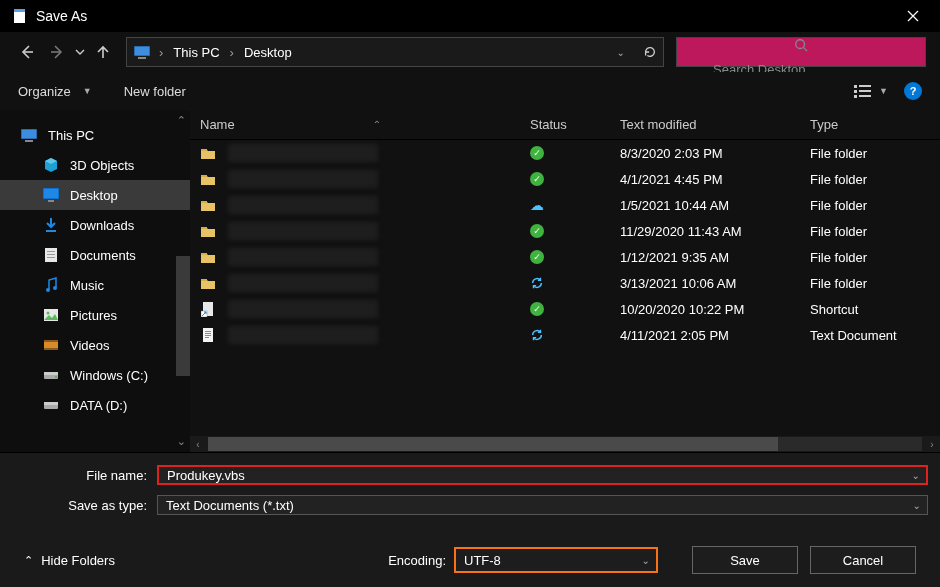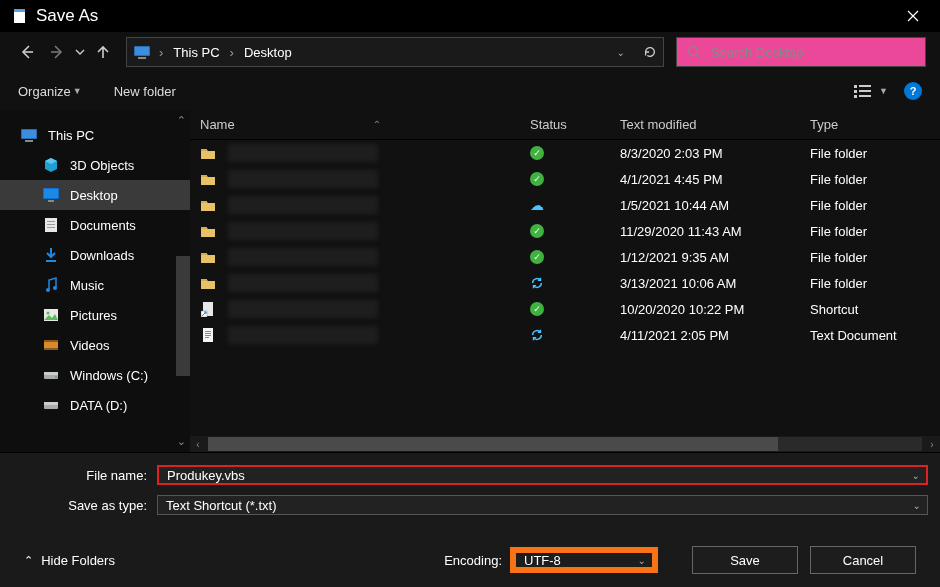--- a/index.html
+++ b/index.html
@@ -13,21 +13,21 @@
   .window { width: 940px; height: 587px; display: flex; flex-direction: column; }
 
   
   .titlebar {
     height: 32px; display: flex; align-items: center; padding: 0 4px;
   }
   .titlebar .title-icon {
     width: 16px; height: 16px; margin: 0 8px;
     display: flex; align-items: center; justify-content: center;
   }
-  .titlebar .title { flex: 0 0 auto; font-size: 17px; }
+  .titlebar .title { flex: 0 0 auto; font-size: 14px; }
   .titlebar .spacer { flex: 1; }
   .close-btn {
     width: 46px; height: 32px; display: flex; align-items: center; justify-content: center;
     cursor: pointer;
   }
 
   
   .navbar {
     height: 40px; display: flex; align-items: center; gap: 4px; padding: 8px 14px;
     background: #111;
@@ -45,37 +45,38 @@
     position: relative;
   }
   .address-bar .pc-icon {
     width: 18px; height: 14px; margin-right: 4px;
     display:flex;align-items:center;justify-content:center;
   }
   .crumb { padding: 0 6px; cursor: pointer; }
   .crumb-sep { color: #999; padding: 0 2px; user-select: none; }
   .addr-right { position: absolute; right: 6px; display: flex; align-items: center; gap: 18px; }
   .search-box {
-    width: 250px; height: 30px; background: #ec4899; border: 1px solid #444;
+    width: 250px; height: 30px; background: #be185d; border: 1px solid #444;
     display: flex; align-items: center; padding: 0 10px; gap: 10px;
     color: #888;
+    flex-direction: column;
   }
   .search-box input {
     flex: 1; background: transparent; border: none; color: #fff; outline: none;
     font-size: 13px;
   }
   .search-box input::placeholder { color: #888; }
 
   
   .toolbar {
     height: 38px; display: flex; align-items: center; padding: 0 18px;
     background: #111;
   }
   .tool-left { display: flex; align-items: center; gap: 32px; }
-  .tool-item { cursor: pointer; display: flex; align-items: center; gap: 2px; color: #ddd; }
+  .tool-item { cursor: pointer; display: flex; align-items: center; gap: 12px; color: #ddd; }
   .tool-right { margin-left: auto; display: flex; align-items: center; gap: 16px; }
   .view-btn { display:flex; align-items:center; gap:6px; color:#ccc; cursor:pointer; }
   .help-btn {
     width: 18px; height: 18px; border-radius: 50%; background: #0078d7;
     color: #fff; font-size: 11px; font-weight: bold;
     display:flex;align-items:center;justify-content:center; cursor:pointer;
   }
 
   
   .main { flex: 1; display: flex; background: #111; overflow: hidden; }
@@ -158,21 +159,21 @@
 
   
   .footer {
     height: 54px; display: flex; align-items: center; padding: 0 24px;
     background: #1a1a1a;
   }
   .hide-folders { display: flex; align-items: center; gap: 8px; cursor: pointer; color:#fff;}
   .footer-spacer { flex: 1; }
   .enc-label { color: #fff; margin-right: 8px; }
   .enc-select {
-    width: 148px; height: 26px; background: #1d1d1d; border:6px solid #f97316;
+    width: 204px; height: 26px; background: #1d1d1d; border:2px solid #f97316;
     display:flex;align-items:center; padding:0 8px; position:relative; color:#fff;
     margin-right: 22px;
   }
   .enc-select .dd { position:absolute; right:6px; color:#aaa; font-size:10px;}
   .btn {
     width: 106px; height: 28px; border: 1px solid #666; background: #1d1d1d;
     color: #fff; display:flex;align-items:center;justify-content:center;
     cursor: pointer; margin-left: 12px;
   }
 
@@ -314,36 +315,36 @@
               <rect x="0" y="0" width="16" height="11" rx="1" fill="#0d6fd1"></rect>
               <rect x="1" y="1" width="14" height="9" fill="#1e88e5"></rect>
               <rect x="5" y="12" width="6" height="2" fill="#888"></rect>
             </svg>
         </span>
         <span>Desktop</span>
       </div>
       <div class="sidebar-item" style="padding-left:42px">
         <span class="sb-icon">
           <svg width="14" height="16" viewBox="0 0 14 16">
+              <path d="M7 1 V9 M3 6 L7 10 L11 6" stroke="#1e88e5" stroke-width="2" fill="none"></path>
+              <rect x="2" y="13" width="10" height="2" fill="#1e88e5"></rect>
+            </svg>
+        </span>
+        <span>Downloads</span>
+      </div>
+      <div class="sidebar-item" style="padding-left:42px">
+        <span class="sb-icon">
+          <svg width="14" height="16" viewBox="0 0 14 16">
               <rect x="1" y="1" width="12" height="14" fill="#e8e8e8"></rect>
               <rect x="3" y="4" width="8" height="1" fill="#999"></rect>
               <rect x="3" y="7" width="8" height="1" fill="#999"></rect>
               <rect x="3" y="10" width="8" height="1" fill="#999"></rect>
             </svg>
         </span>
         <span>Documents</span>
-      </div>
-      <div class="sidebar-item" style="padding-left:42px">
-        <span class="sb-icon">
-          <svg width="14" height="16" viewBox="0 0 14 16">
-              <path d="M7 1 V9 M3 6 L7 10 L11 6" stroke="#1e88e5" stroke-width="2" fill="none"></path>
-              <rect x="2" y="13" width="10" height="2" fill="#1e88e5"></rect>
-            </svg>
-        </span>
-        <span>Downloads</span>
       </div>
       <div class="sidebar-item" style="padding-left:42px">
         <span class="sb-icon">
           <svg width="14" height="16" viewBox="0 0 14 16">
               <path d="M5 12 V3 L12 1 V10" stroke="#1e88e5" stroke-width="1.5" fill="none"></path>
               <circle cx="4" cy="13" r="2" fill="#1e88e5"></circle>
               <circle cx="11" cy="11" r="2" fill="#1e88e5"></circle>
             </svg>
         </span>
         <span>Music</span>
@@ -562,21 +563,21 @@
     <div class="form-row">
       <div class="form-label">File name:</div>
       <div class="form-field highlight">
         <span>Produkey.vbs</span>
         <span class="dd">⌄</span>
       </div>
     </div>
     <div class="form-row">
       <div class="form-label">Save as type:</div>
       <div class="form-field">
-        <span>Text Shortcut (*.txt)</span>
+        <span>Text Documents (*.txt)</span>
         <span class="dd">⌄</span>
       </div>
     </div>
   </div>
 
   <div class="footer">
     <div class="hide-folders">
       <span style="font-size:11px;">⌃</span>
       <span>Hide Folders</span>
     </div>

